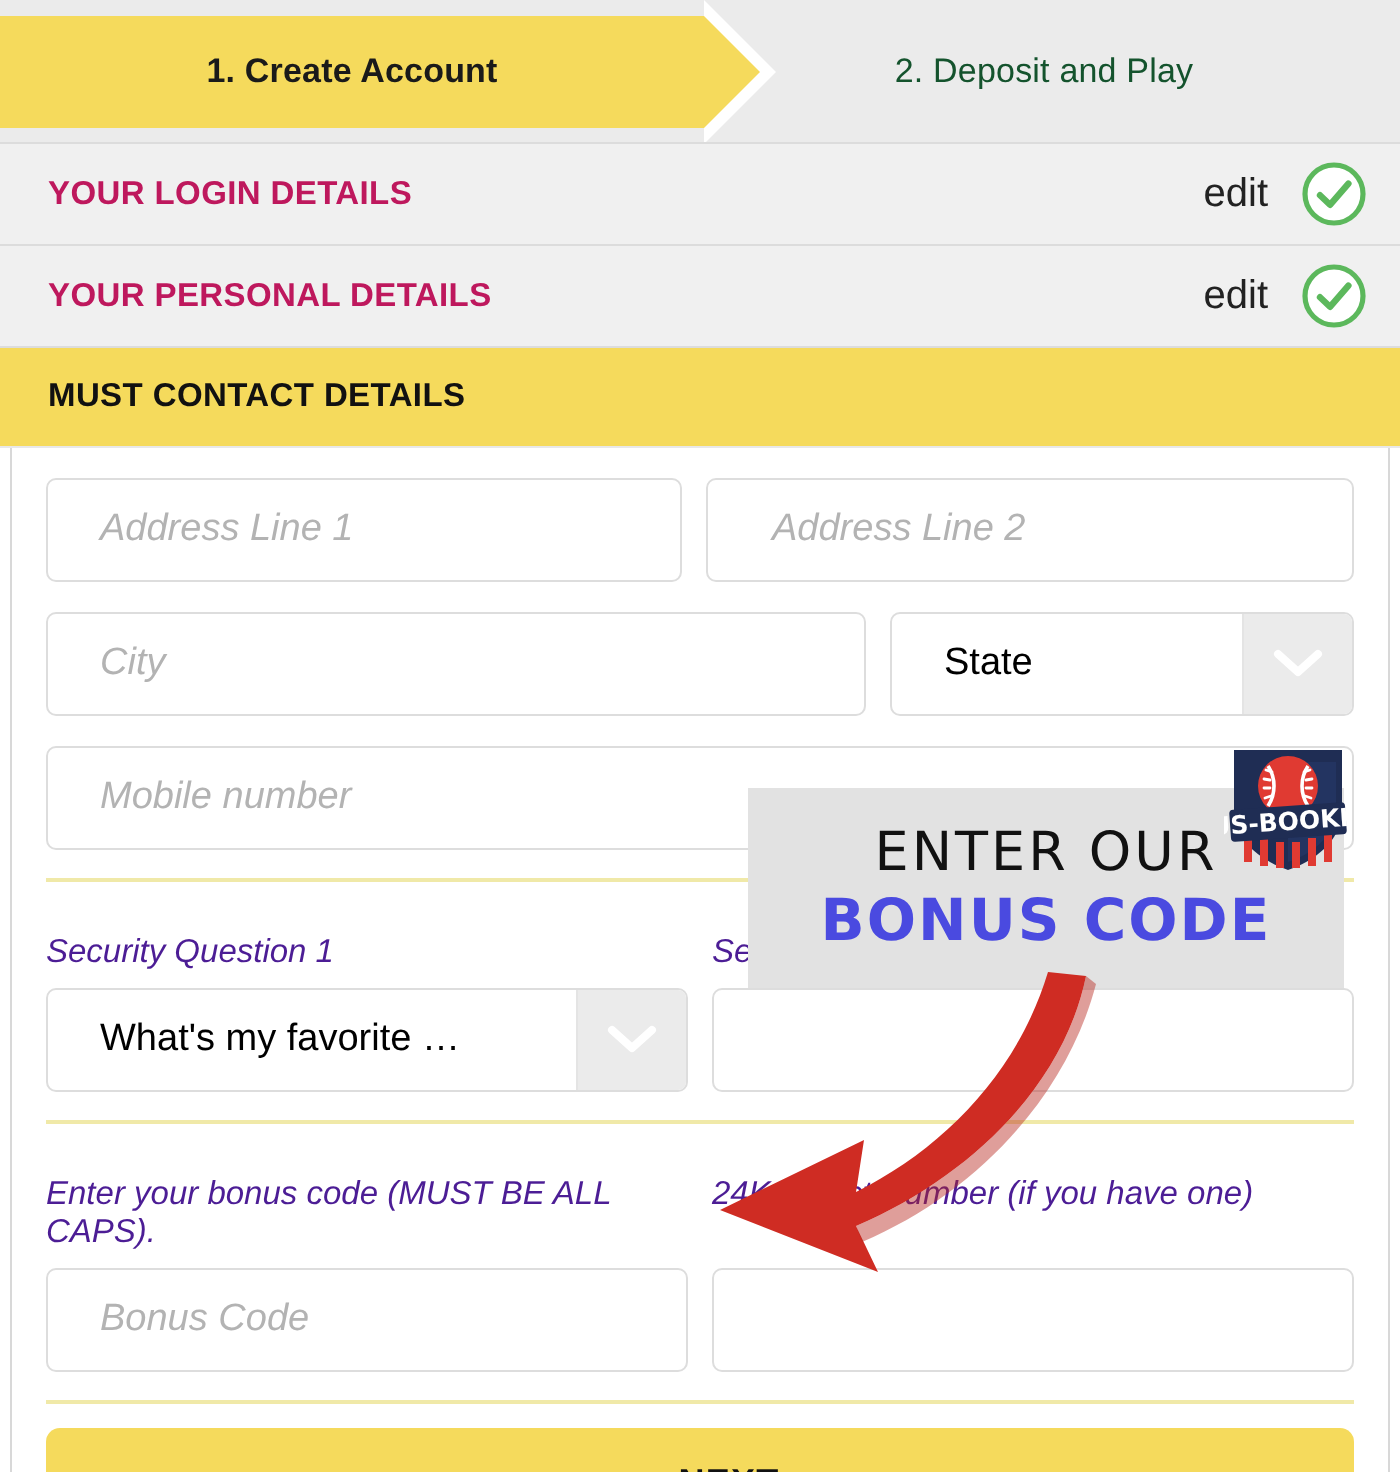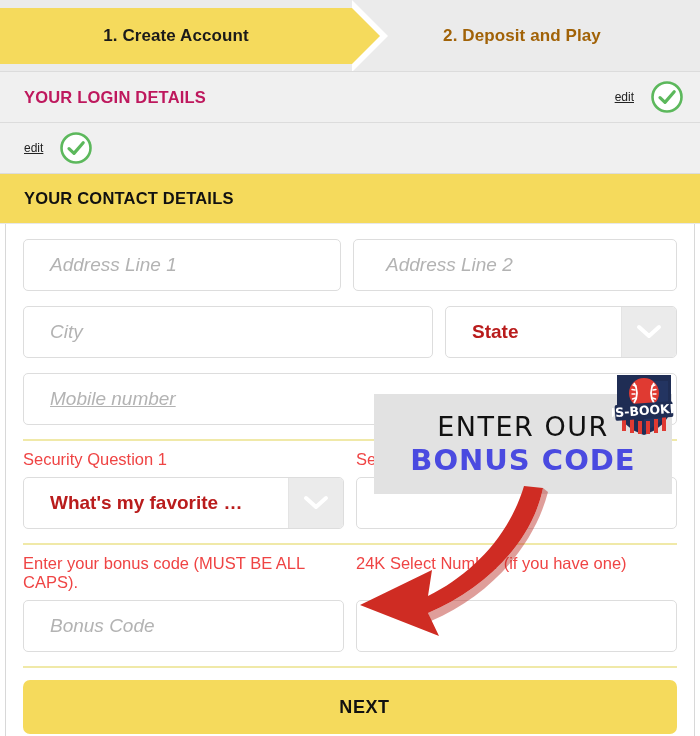--- a/index.html
+++ b/index.html
@@ -61,22 +61,22 @@
     position: absolute;
     left: 388px; top: 0;
     right: 0; height: 71px;
     display: flex;
     align-items: center;
     justify-content: center;
     z-index: 1;
   }
   .step-inactive-label {
     font-size: 17px;
-    font-weight: bold;
-    color: #a16207;
+    font-weight: normal;
+    color: #14532d;
     letter-spacing: 0.1px;
     padding-right: 44px;
   }
 
   
   .acc-row {
     position: relative;
     height: 50px;
     background: #f0f0f0;
     border-bottom: 1px solid #dcdcdc;
@@ -86,23 +86,22 @@
   }
   .acc-row.first { border-top: 1px solid #dcdcdc; }
   .acc-title {
     flex: 1;
     font-size: 16.5px;
     font-weight: bold;
     color: #be185d;
     letter-spacing: 0.2px;
   }
   .acc-edit {
-    font-size: 12px;
+    font-size: 20px;
     color: #222222;
-    text-decoration: underline;
     margin-right: 16px;
     cursor: pointer;
   }
   .check-icon { width: 34px; height: 34px; display: block; }
 
   
   .section-head {
     height: 49px;
     background: #f5da5c;
     display: flex;
@@ -144,23 +143,22 @@
     border-radius: 5px;
     background: #ffffff;
     display: flex;
     align-items: center;
     padding-left: 26px;
     font-size: 19px;
     color: #b3b3b3;
     font-style: italic;
   }
   .field.value {
-    color: #b91c1c;
+    color: #000000;
     font-style: normal;
-    font-weight: bold;
   }
   .select {
     position: relative;
     padding-right: 0;
     overflow: hidden;
   }
   .select-caret {
     position: absolute;
     right: 0; top: 0; bottom: 0;
     width: 54px;
@@ -170,23 +168,24 @@
     align-items: center;
     justify-content: center;
   }
   .divider {
     height: 2px;
     background: #f0e9a8;
     margin: 14px 17px 0 17px;
   }
   .flabel {
     font-size: 16.5px;
-    color: #ef4444;
+    color: #4c1d95;
     line-height: 19px;
-    padding: 9px 0 8px 0;
+    padding: 26px 0 8px 0;
+    font-style: italic;
   }
 
   
   .next-wrap { padding: 12px 17px 0 17px; }
   .next-btn {
     height: 54px;
     background: #f5da5c;
     border-radius: 7px;
     display: flex;
     align-items: center;
@@ -260,31 +259,32 @@
   <span class="acc-edit">edit</span>
   <span>
     <svg class="check-icon" viewBox="0 0 34 34" aria-hidden="true">
       <circle cx="17" cy="17" r="14.5" fill="#ffffff" stroke="#5cb85c" stroke-width="2.6"></circle>
       <path d="M10 17.6 L15 22.4 L24.2 11.8" fill="none" stroke="#5cb85c" stroke-width="3.2" stroke-linecap="round" stroke-linejoin="round"></path>
     </svg>
   </span>
 </div>
 
 <div class="acc-row">
+  <span class="acc-title">YOUR PERSONAL DETAILS</span>
   <span class="acc-edit">edit</span>
   <span>
     <svg class="check-icon" viewBox="0 0 34 34" aria-hidden="true">
       <circle cx="17" cy="17" r="14.5" fill="#ffffff" stroke="#5cb85c" stroke-width="2.6"></circle>
       <path d="M10 17.6 L15 22.4 L24.2 11.8" fill="none" stroke="#5cb85c" stroke-width="3.2" stroke-linecap="round" stroke-linejoin="round"></path>
     </svg>
   </span>
 </div>
 
 <div class="section-head">
-  <span class="section-head-label">YOUR CONTACT DETAILS</span>
+  <span class="section-head-label">MUST CONTACT DETAILS</span>
 </div>
 
 <div class="form-body">
 
   <div class="row pad-t">
     <div class="field" style="flex:1 1 0;">Address Line 1</div>
     <div class="field" style="flex:1 1 0;padding-left:32px;">Address Line 2</div>
   </div>
 
   <div class="row pad-t">
@@ -293,21 +293,21 @@
       <span>State</span>
       <span class="select-caret">
         <svg width="26" height="16" viewBox="0 0 26 16" aria-hidden="true">
           <path d="M3 3 L13 12 L23 3" fill="none" stroke="#ffffff" stroke-width="4" stroke-linecap="round" stroke-linejoin="round"></path>
         </svg>
       </span>
     </div>
   </div>
 
   <div class="row pad-t">
-    <div class="field" style="flex:1 1 0;text-decoration:underline;">Mobile number</div>
+    <div class="field" style="flex:1 1 0;">Mobile number</div>
   </div>
 
   <div class="divider"></div>
 
   <div class="row">
     <div class="flabel" style="flex:1 1 0;">Security Question 1</div>
     <div class="flabel" style="flex:1 1 0;">Security Question 2</div>
   </div>
 
   <div class="row">

